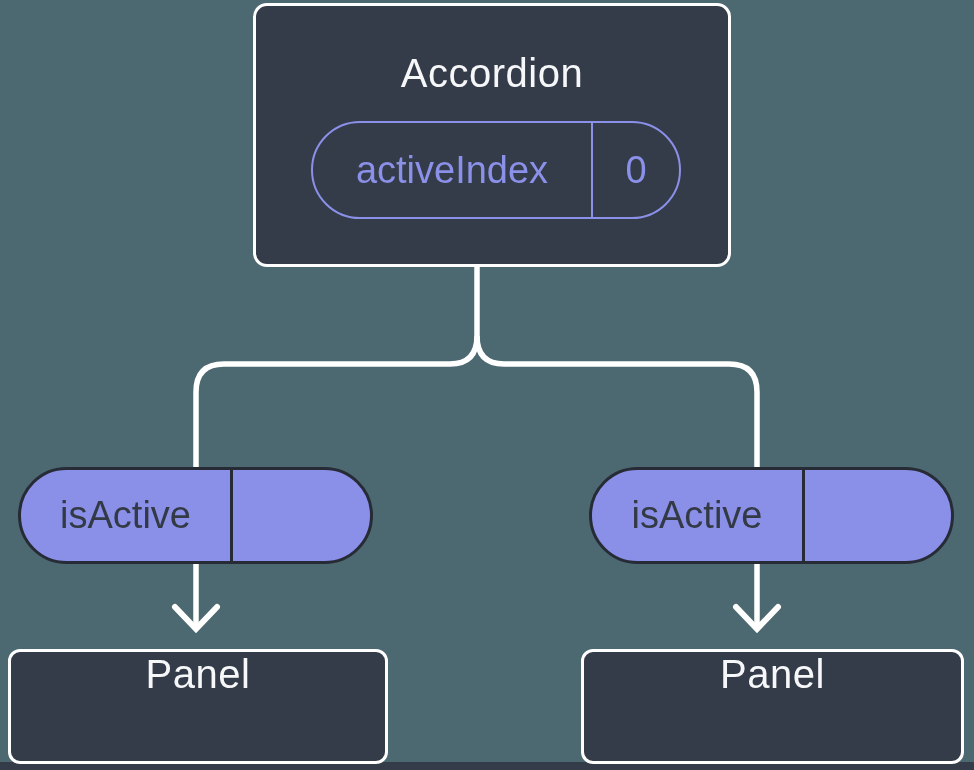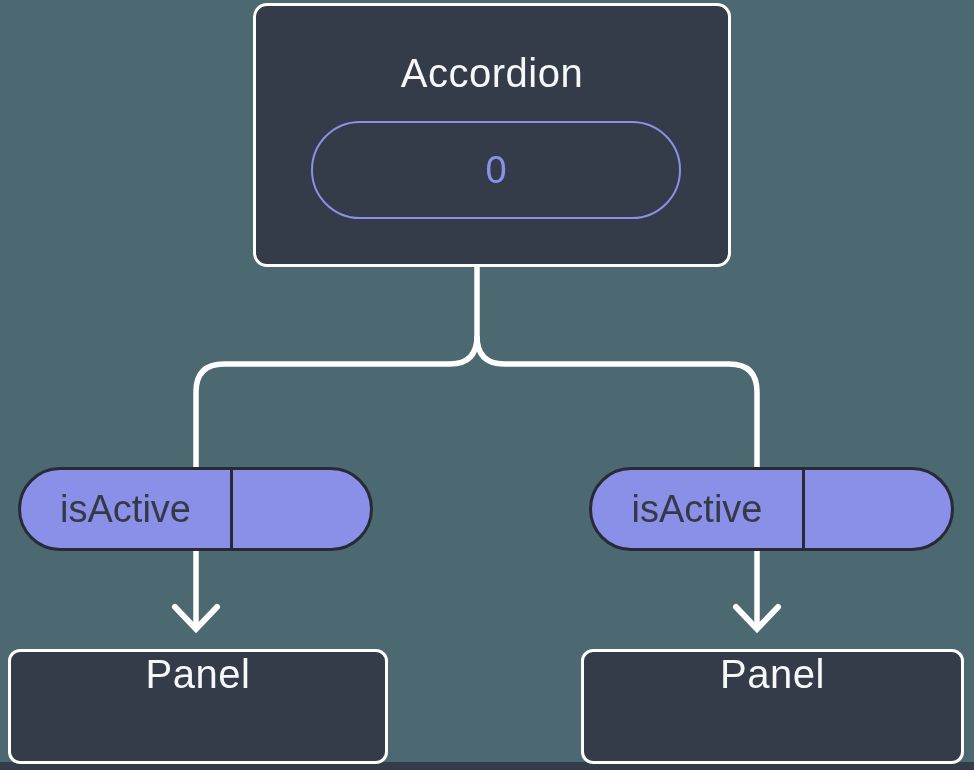--- a/index.html
+++ b/index.html
@@ -59,21 +59,21 @@
     border:2.5px solid var(--purple);
     color:var(--purple);
     background:transparent;
   }
   .state-pill .seg-name{width:278px;border-right:2.5px solid var(--purple);}
   .state-pill .seg-value{flex:1;}
   .prop-pill{
     background:var(--pill-fill);
     border:3px solid var(--pill-border);
     color:var(--pill-text);
-    height:84px;top:467px;
+    height:97px;top:467px;
   }
   .prop-pill .seg-name{border-right:3px solid var(--pill-border);}
   .prop-pill-left{left:18px;width:355px;}
   .prop-pill-left .seg-name{width:209px;}
   .prop-pill-right{left:589px;width:365px;}
   .prop-pill-right .seg-name{width:210px;}
   .prop-pill .seg-value{flex:1;}
 </style>
 </head>
 <body>
@@ -88,20 +88,21 @@
     <path d="M477 336 Q477 364 504 364 H729 Q757 364 757 392 V628" stroke="var(--line)" stroke-width="5.5"></path>
     <path d="M175 607 L196 629 L217 607" stroke="var(--line)" stroke-width="6" stroke-linecap="round"></path>
     <path d="M736 607 L757 629 L778 607" stroke="var(--line)" stroke-width="6" stroke-linecap="round"></path>
   </svg>
 
   <div class="node root-node">
     <div class="node-title root-title">Accordion</div>
   </div>
 
   <div class="pill state-pill">
+    <div class="seg seg-name">activeIndex</div>
     <div class="seg seg-value">0</div>
   </div>
 
   <div class="pill prop-pill prop-pill-left">
     <div class="seg seg-name">isActive</div>
   </div>
 
   <div class="pill prop-pill prop-pill-right">
     <div class="seg seg-name">isActive</div>
   </div>

